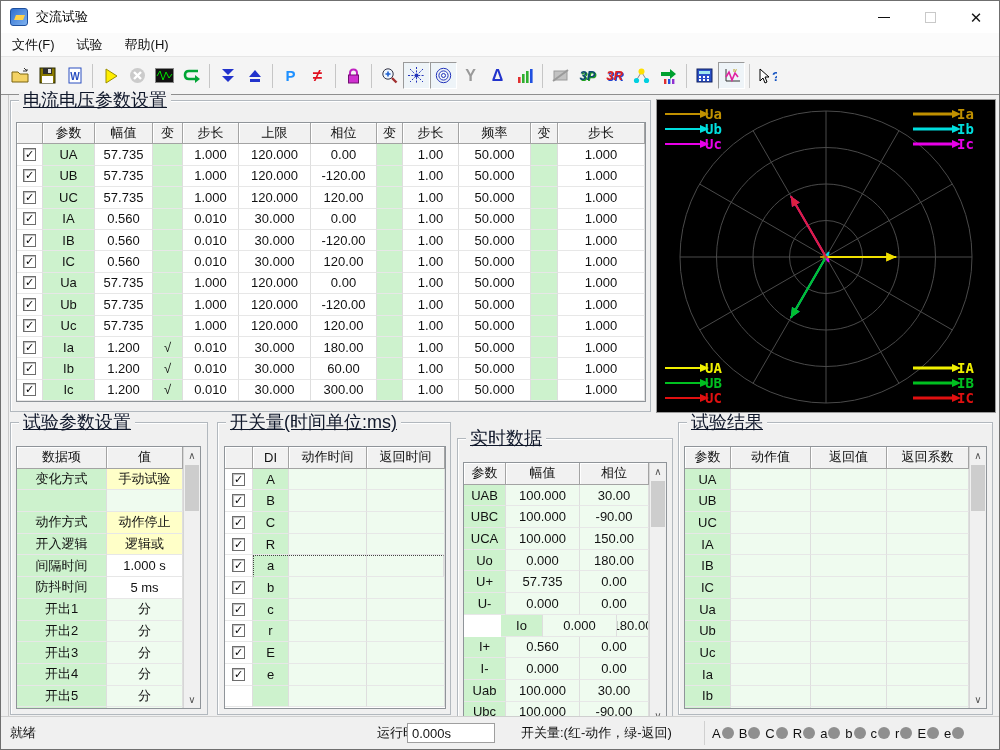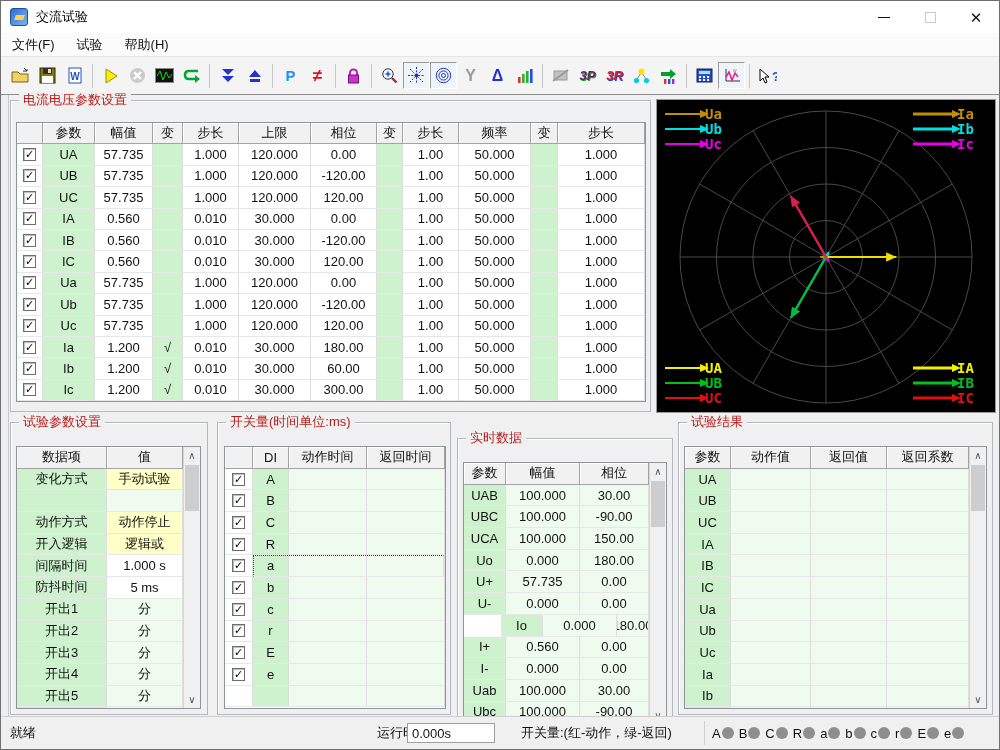--- a/index.html
+++ b/index.html
@@ -24,21 +24,21 @@
   
   .toolbar{position:absolute;left:0;top:56px;right:0;height:38px;background:#f4f4f4;display:flex;align-items:center;padding-left:6px;border-bottom:1px solid #8e8e8e;}
   .tbtn{width:27px;height:27px;display:flex;align-items:center;justify-content:center;border:1px solid transparent;flex:none;}
   .tbtn.pressed{background:#eef4f8;border-color:#9a9a9a #ffffff #ffffff #9a9a9a;}
   .tsep{width:1px;height:24px;background:#c6c6c6;margin:0 4px;flex:none;}
   .gly{font-weight:700;font-size:15px;line-height:1;}
   
   .content{position:absolute;left:0;top:94px;right:0;bottom:33px;background:#f0f0f0;}
   .sliver{position:absolute;left:0;top:0;width:8px;bottom:0;background:#efefef;border-right:1px solid #c9c9c9;}
   .group{position:absolute;border:1px solid #b2b8be;box-shadow:inset 1px 1px 0 #ffffff;}
-  .glabel{position:absolute;top:-9px;left:8px;background:#f0f0f0;padding:0 4px;font-size:13px;line-height:16px;color:#b91c1c;white-space:nowrap;}
+  .glabel{position:absolute;top:-9px;left:8px;background:#f0f0f0;padding:0 4px;font-size:18px;line-height:16px;color:#0f172a;white-space:nowrap;text-decoration:underline;}
   .dtable{position:absolute;background:#ffffff;border:1px solid #8f9499;overflow:hidden;}
   .grow{display:grid;align-items:stretch;}
   .grow>div{display:flex;align-items:center;justify-content:center;font-size:13px;border-right:1px solid #ddead d;overflow:hidden;white-space:nowrap;}
   .grow>div{border-right:1px solid #dedede;border-bottom:1px solid #e7e7e7;}
   .hd>div{background:#f1f1f1;border-right:1px solid #a3a3a3;border-bottom:1px solid #a3a3a3;box-shadow:inset 1px 1px 0 #ffffff;}
   .cellg{background:#cdf2cd;}
   .cellp{background:#effbef;}
   .celly{background:#ffffc8;}
   .cellw{background:#ffffff;}
   .cb{width:13px;height:13px;background:#fff;border:1px solid #6d6d6d;box-shadow:inset 1px 1px 1px rgba(0,0,0,.28);
@@ -206,21 +206,21 @@
         </svg>
       </div>
     <div class="tsep"></div>
     <div class="tbtn">
         <svg width="18" height="15">
           <rect x="2" y="3" width="13" height="9" fill="#c2c2c2" stroke="#9a9a9a"></rect>
           <line x1="1" y1="13" x2="16" y2="2" stroke="#9a9a9a" stroke-width="2"></line>
         </svg>
       </div>
     <div class="tbtn">
-        <span class="gly" style="color:#701a75;font-style:italic;font-size:13px;text-shadow:1px 1px 0 #20a020;">3P</span>
+        <span class="gly" style="color:#0c4a6e;font-style:italic;font-size:13px;text-shadow:1px 1px 0 #20a020;">3P</span>
       </div>
     <div class="tbtn">
         <span class="gly" style="color:#e02020;font-style:italic;font-size:13px;text-shadow:1px 1px 0 #2040d0;">3R</span>
       </div>
     <div class="tbtn">
         <svg width="17" height="16">
           <line x1="8.5" y1="4" x2="3.5" y2="12" stroke="#888"></line>
           <line x1="8.5" y1="4" x2="13.5" y2="12" stroke="#888"></line>
           <circle cx="8.5" cy="3.5" r="3" fill="#ffe000"></circle>
           <circle cx="3.5" cy="12.5" r="2.6" fill="#00d0e0"></circle>

